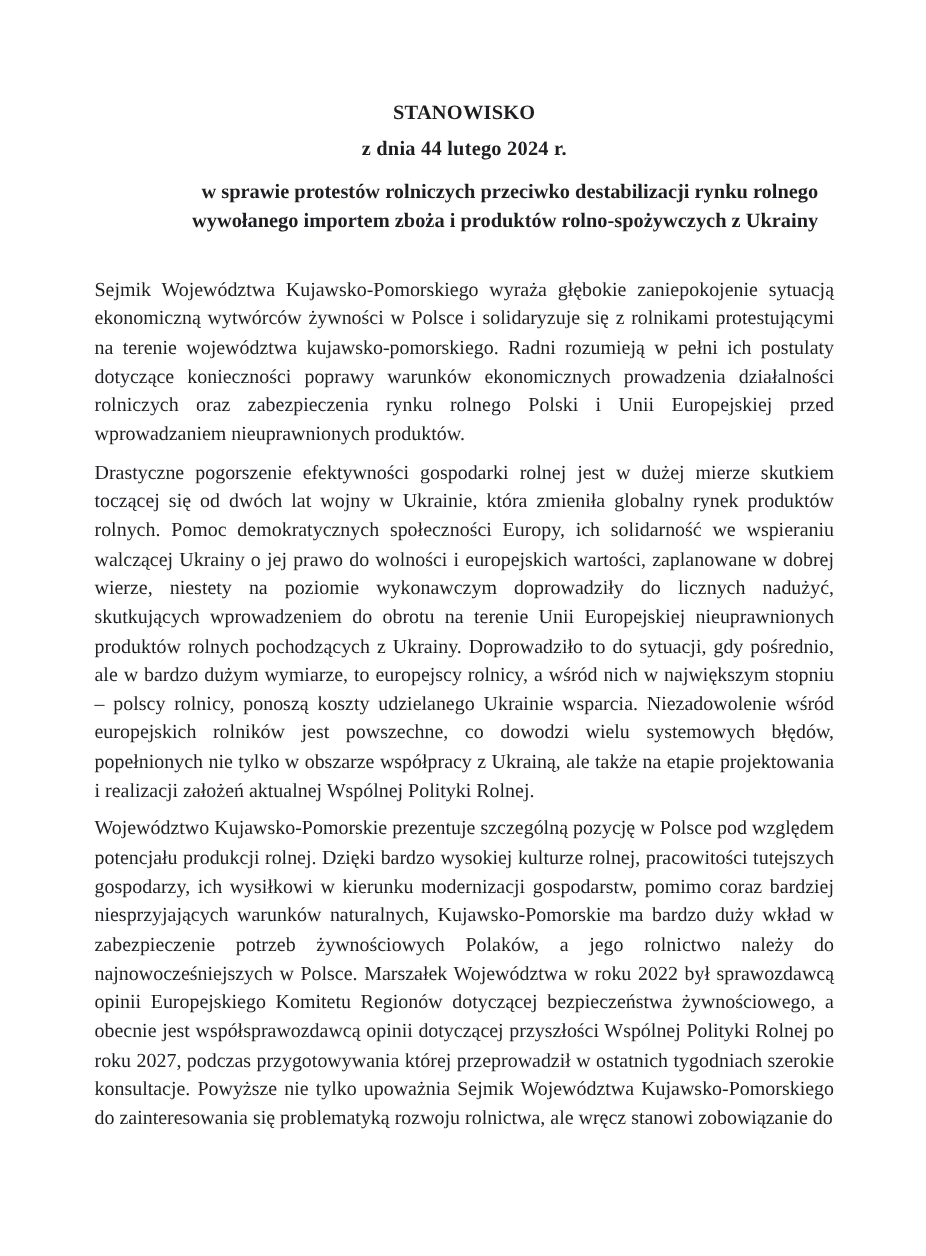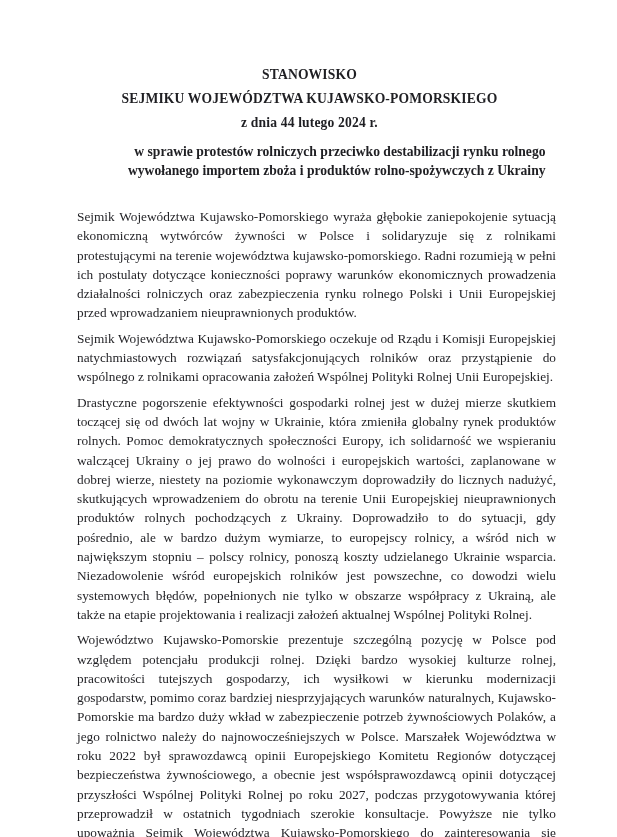--- a/index.html
+++ b/index.html
@@ -31,39 +31,37 @@
   }
   .subject {
     margin: 7px auto 0;
     max-width: 472px;
     font-size: 13.6px;
     line-height: 19px;
     font-weight: 700;
     text-align: right;
   }
   .body-text p {
-    margin: 0 0 6px 14px;
+    margin: 0 0 6px 0;
     font-size: 13.3px;
     line-height: 19.3px;
     text-align: justify;
     text-justify: inter-word;
   }
   .body-text p:first-child {
     margin-top: 27px;
   }
 </style>
 </head>
 <body>
 
 <div class="page">
   <header class="doc-header">
     <p class="title-line">STANOWISKO</p>
-    <p class="title-line">SEJMIKU WOJEWÓDZTWA KUJAWSKO-POMORSKIEGO</p>
     <p class="title-line">z dnia 44 lutego 2024 r.</p>
     <p class="subject">w sprawie protestów rolniczych przeciwko destabilizacji rynku rolnego wywołanego importem zboża i produktów rolno-spożywczych z Ukrainy</p>
   </header>
   <main class="body-text">
     <p>Sejmik Województwa Kujawsko-Pomorskiego wyraża głębokie zaniepokojenie sytuacją ekonomiczną wytwórców żywności w Polsce i solidaryzuje się z rolnikami protestującymi na terenie województwa kujawsko-pomorskiego. Radni rozumieją w pełni ich postulaty dotyczące konieczności poprawy warunków ekonomicznych prowadzenia działalności rolniczych oraz zabezpieczenia rynku rolnego Polski i Unii Europejskiej przed wprowadzaniem nieuprawnionych produktów.</p>
-    <p>Sejmik Województwa Kujawsko-Pomorskiego oczekuje od Rządu i Komisji Europejskiej natychmiastowych rozwiązań satysfakcjonujących rolników oraz przystąpienie do wspólnego z rolnikami opracowania założeń Wspólnej Polityki Rolnej Unii Europejskiej.</p>
     <p>Drastyczne pogorszenie efektywności gospodarki rolnej jest w dużej mierze skutkiem toczącej się od dwóch lat wojny w Ukrainie, która zmieniła globalny rynek produktów rolnych. Pomoc demokratycznych społeczności Europy, ich solidarność we wspieraniu walczącej Ukrainy o jej prawo do wolności i europejskich wartości, zaplanowane w dobrej wierze, niestety na poziomie wykonawczym doprowadziły do licznych nadużyć, skutkujących wprowadzeniem do obrotu na terenie Unii Europejskiej nieuprawnionych produktów rolnych pochodzących z Ukrainy. Doprowadziło to do sytuacji, gdy pośrednio, ale w bardzo dużym wymiarze, to europejscy rolnicy, a wśród nich w największym stopniu – polscy rolnicy, ponoszą koszty udzielanego Ukrainie wsparcia. Niezadowolenie wśród europejskich rolników jest powszechne, co dowodzi wielu systemowych błędów, popełnionych nie tylko w obszarze współpracy z Ukrainą, ale także na etapie projektowania i realizacji założeń aktualnej Wspólnej Polityki Rolnej.</p>
     <p>Województwo Kujawsko-Pomorskie prezentuje szczególną pozycję w Polsce pod względem potencjału produkcji rolnej. Dzięki bardzo wysokiej kulturze rolnej, pracowitości tutejszych gospodarzy, ich wysiłkowi w kierunku modernizacji gospodarstw, pomimo coraz bardziej niesprzyjających warunków naturalnych, Kujawsko-Pomorskie ma bardzo duży wkład w zabezpieczenie potrzeb żywnościowych Polaków, a jego rolnictwo należy do najnowocześniejszych w Polsce. Marszałek Województwa w roku 2022 był sprawozdawcą opinii Europejskiego Komitetu Regionów dotyczącej bezpieczeństwa żywnościowego, a obecnie jest współsprawozdawcą opinii dotyczącej przyszłości Wspólnej Polityki Rolnej po roku 2027, podczas przygotowywania której przeprowadził w ostatnich tygodniach szerokie konsultacje. Powyższe nie tylko upoważnia Sejmik Województwa Kujawsko-Pomorskiego do zainteresowania się problematyką rozwoju rolnictwa, ale wręcz stanowi zobowiązanie do</p>
   </main>
 </div>
 
 </body></html>

